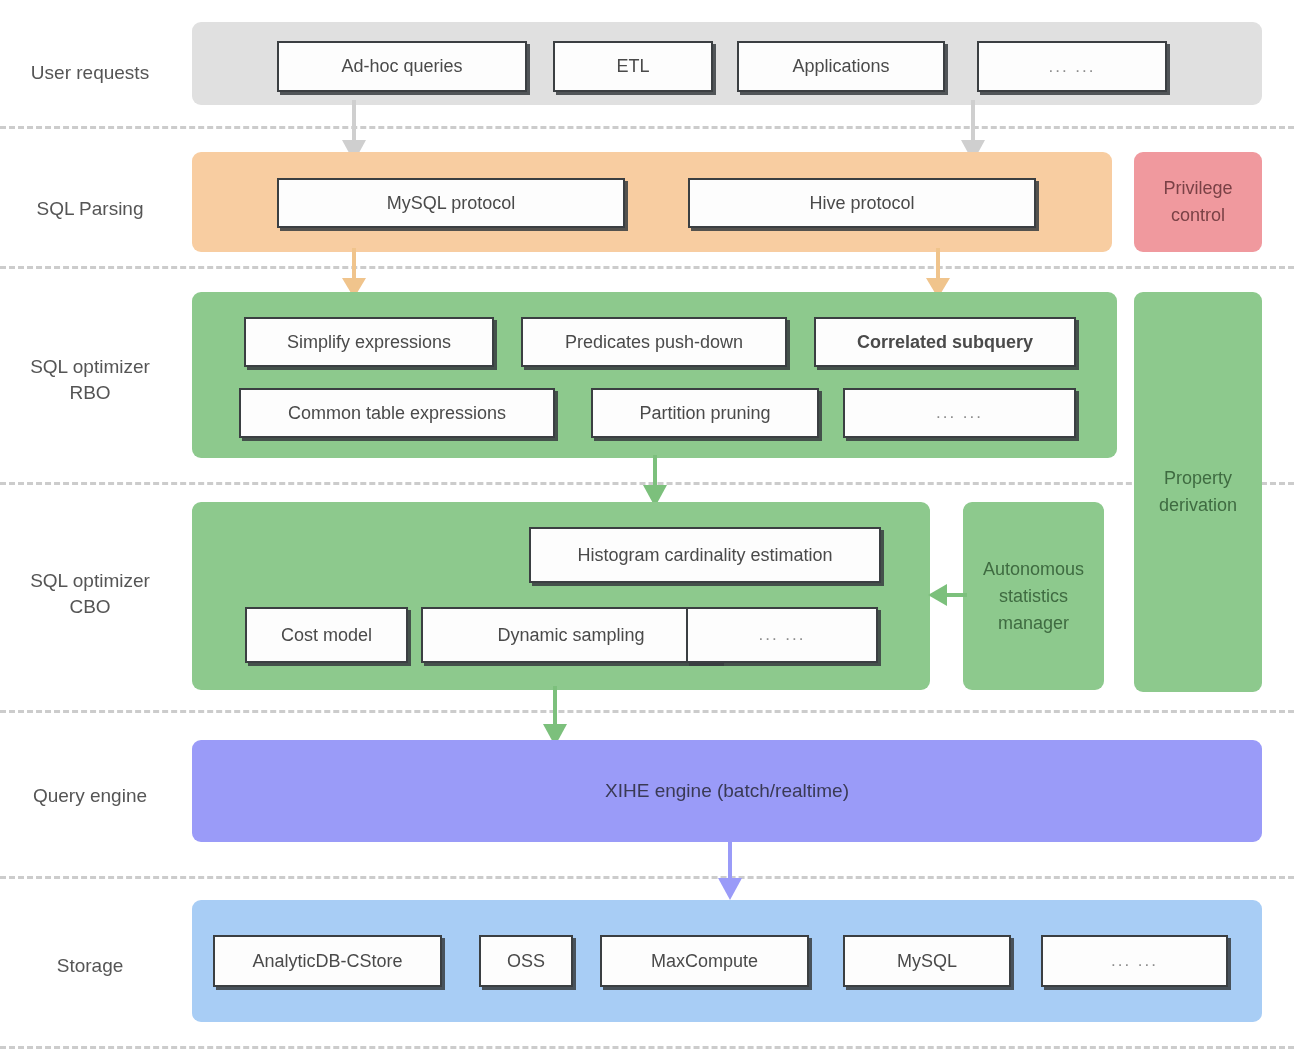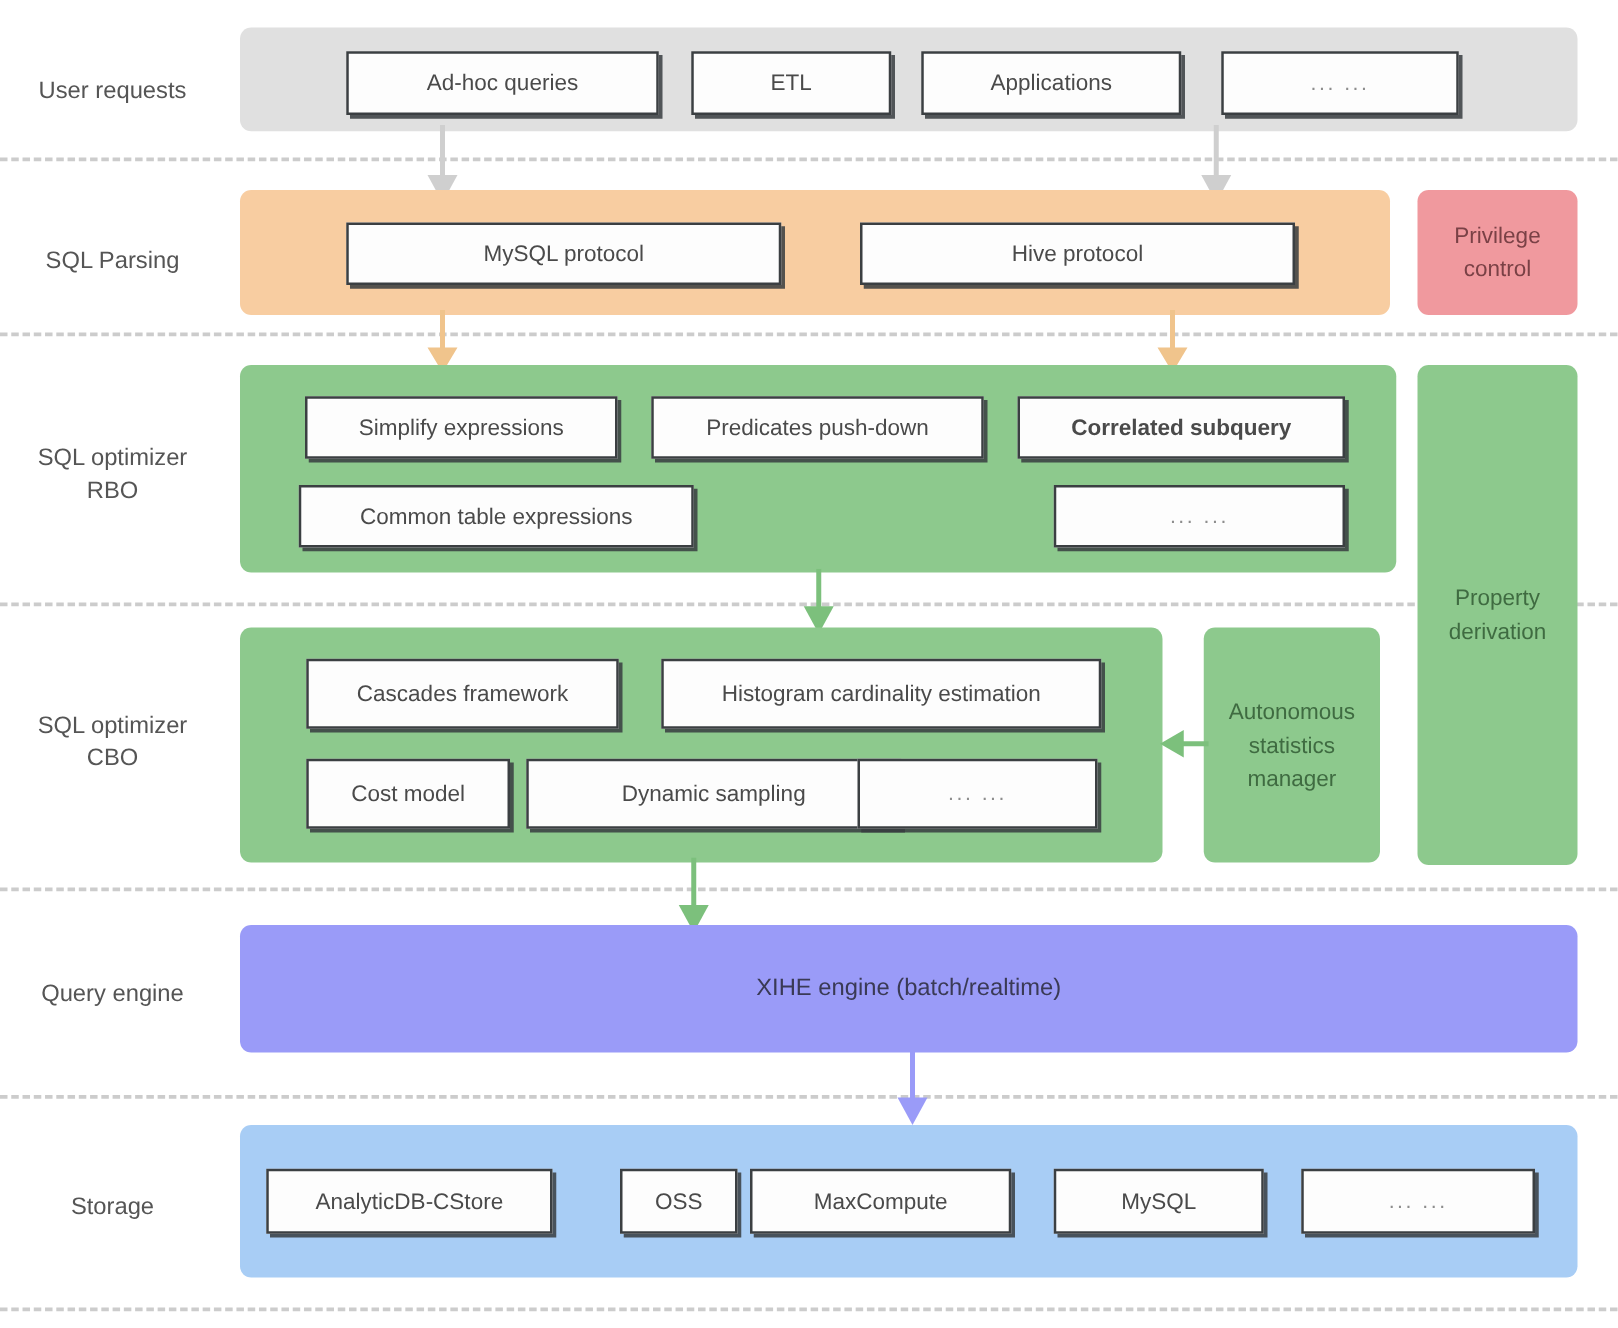--- a/index.html
+++ b/index.html
@@ -144,30 +144,30 @@
   <div class="sideblock" style="left:1134px; top:292px; width:128px; height:400px; background:#8dc98d; color:#3f6b41;">Property
 derivation</div>
 
   <div class="band" style="left:192px; top:292px; width:925px; height:166px; background:#8dc98d;"></div>
 
   <div class="node" style="left:244px; top:317px; width:250px; height:50px;">Simplify expressions</div>
   <div class="node" style="left:521px; top:317px; width:266px; height:50px;">Predicates push-down</div>
   <div class="node" style="left:814px; top:317px; width:262px; height:50px;font-weight:bold;">Correlated subquery</div>
 
   <div class="node" style="left:239px; top:388px; width:316px; height:50px;">Common table expressions</div>
+  <div class="node" style="left:591px; top:388px; width:228px; height:50px;">Partition pruning</div>
   <div class="node dots" style="left:843px; top:388px; width:233px; height:50px;">... ...</div>
 
   <svg class="arrow" style="left:637px; top:455px;" width="36" height="54">
     <line x1="18" y1="0" x2="18" y2="32" stroke="#7cc07c" stroke-width="4"></line>
     <polygon points="6,30 30,30 18,52" fill="#7cc07c"></polygon>
   </svg>
 
   <div class="band" style="left:192px; top:502px; width:738px; height:188px; background:#8dc98d;"></div>
 
-  <div class="node" style="left:245px; top:527px; width:250px; height:56px;">Cascades framework</div>
   <div class="node" style="left:529px; top:527px; width:352px; height:56px;">Histogram cardinality estimation</div>
 
   <div class="node" style="left:245px; top:607px; width:163px; height:56px;">Cost model</div>
   <div class="node" style="left:421px; top:607px; width:300px; height:56px;">Dynamic sampling</div>
   <div class="node dots" style="left:686px; top:607px; width:192px; height:56px;">... ...</div>
 
   <div class="sideblock" style="left:963px; top:502px; width:141px; height:188px; background:#8dc98d; color:#3f6b41;">Autonomous
 statistics
 manager</div>
 
@@ -185,18 +185,18 @@
   <div class="band-text" style="left:192px; top:740px; width:1070px; height:102px;">XIHE engine (batch/realtime)</div>
 
   <svg class="arrow" style="left:712px; top:840px;" width="36" height="62">
     <line x1="18" y1="0" x2="18" y2="40" stroke="#9a9bf8" stroke-width="4"></line>
     <polygon points="6,38 30,38 18,60" fill="#9a9bf8"></polygon>
   </svg>
 
   <div class="band" style="left:192px; top:900px; width:1070px; height:122px; background:#a8cdf5;"></div>
 
   <div class="node" style="left:213px; top:935px; width:229px; height:52px;">AnalyticDB-CStore</div>
-  <div class="node" style="left:496px; top:935px; width:94px; height:52px;">OSS</div>
+  <div class="node" style="left:479px; top:935px; width:94px; height:52px;">OSS</div>
   <div class="node" style="left:600px; top:935px; width:209px; height:52px;">MaxCompute</div>
   <div class="node" style="left:843px; top:935px; width:168px; height:52px;">MySQL</div>
   <div class="node dots" style="left:1041px; top:935px; width:187px; height:52px;">... ...</div>
 
 </div>
 
 </body></html>

